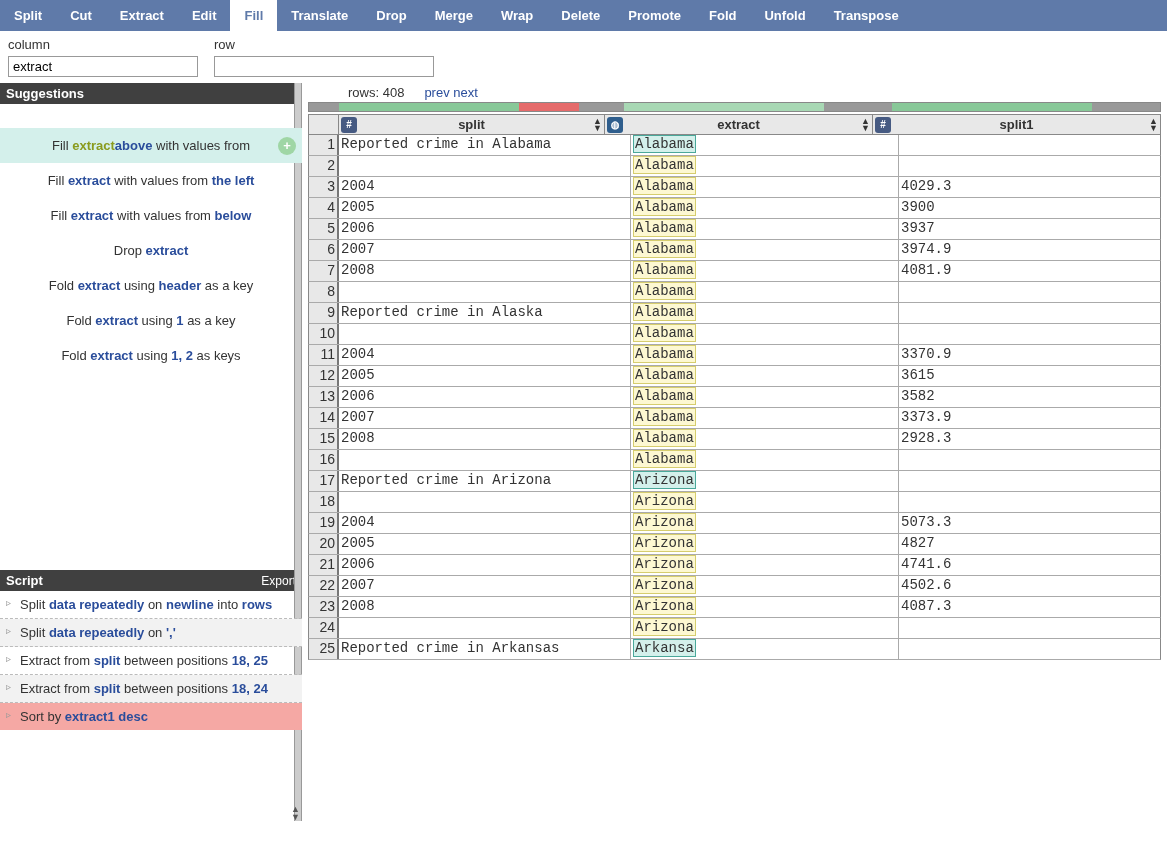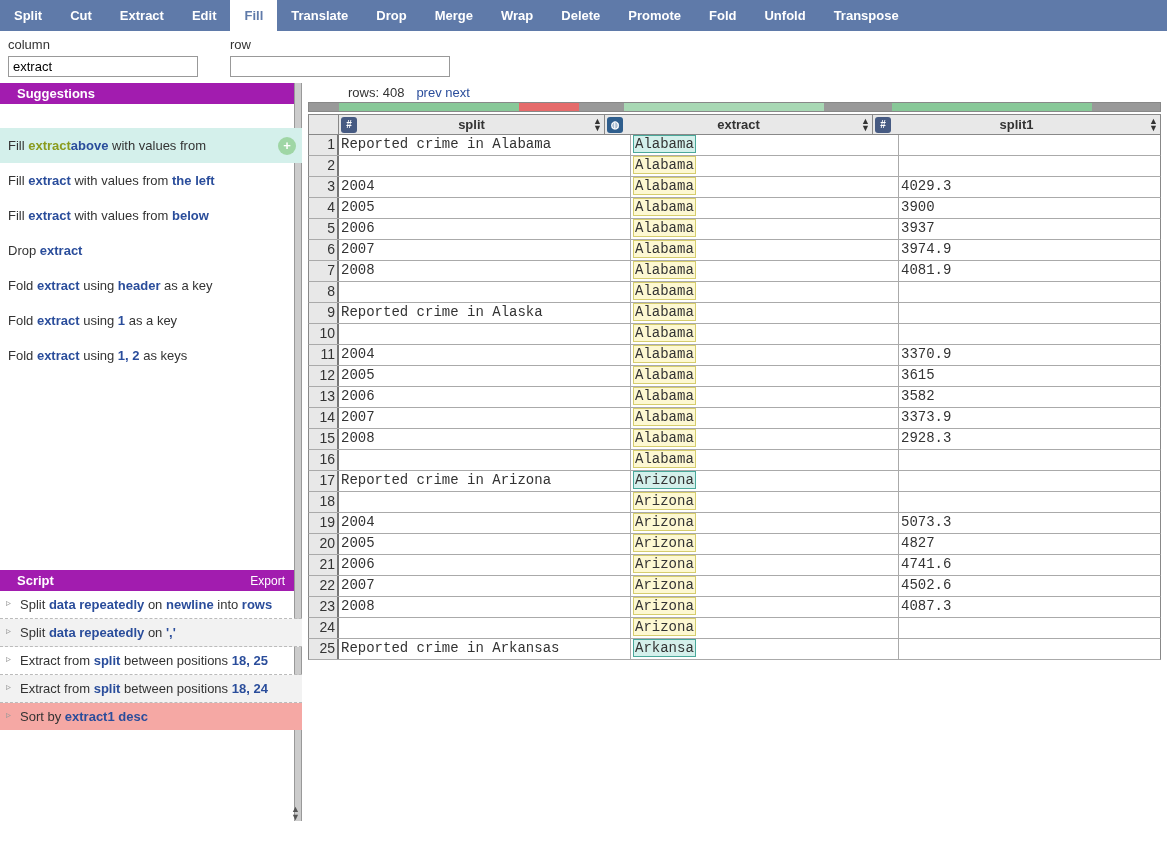--- a/index.html
+++ b/index.html
@@ -1,49 +1,49 @@
 <!DOCTYPE html>
 <html><head>
 <meta charset="utf-8">
 <style>
 * { margin: 0; padding: 0; box-sizing: border-box; }
 body { font-family: "Lucida Grande", Arial, sans-serif; font-size: 13px; color: #333; }
 .toolbar { background: #5f7aa9; display: flex; }
 .toolbar-item { color: #fff; font-weight: bold; padding: 8px 14px; cursor: pointer; }
 .toolbar-item.active { background: #fff; color: #5f7aa9; }
-.params { display: flex; gap: 16px; }
+.params { display: flex; gap: 0; }
 .param-group { padding: 6px 8px; }
 .param-group.left { width: 206px; }
 .param-group.mid { width: 96px; }
 .param-group.right { flex: 1; }
 .param-label { margin-bottom: 4px; }
 .param-input { width: 100%; border: 1px solid #999; padding: 2px 4px; font-size: 13px; background: #fff; }
 .param-select { border: 1px solid #999; background: #eee; font-size: 13px; padding: 1px; }
 .main-cols { display: flex; align-items: flex-start; }
 .left-col { width: 302px; flex-shrink: 0; }
 .right-col { flex: 1; padding: 0 6px 0 6px; }
-.section-header { background: #a21caf; color: #fff; font-weight: bold; padding: 3px 17px; display: flex; justify-content: space-between; align-items: center; }
+.section-header { background: #404040; color: #fff; font-weight: bold; padding: 3px 6px; display: flex; justify-content: space-between; align-items: center; }
 .export-link { font-weight: normal; font-size: 12px; cursor: pointer; }
 .sugg-list { min-height: 466px; }
-.sugg-item { padding: 10px 8px; cursor: pointer; position: relative; }
+.sugg-item { padding: 10px 8px; cursor: pointer; position: relative; text-align: center; }
 .sugg-item.highlight { background: #d4f0eb; }
 .sugg-item .kw { color: #2a4d9b; font-weight: bold; }
 .sugg-item .kw2 { color: #8a9b1e; font-weight: bold; }
 .add-btn { position: absolute; right: 6px; top: 50%; transform: translateY(-50%); width: 18px; height: 18px; border-radius: 50%; background: #9fd6a5; color: #fff; display: flex; align-items: center; justify-content: center; font-weight: bold; }
 .script-panel { position: relative; }
 .script-list { overflow-y: scroll; height: 230px; }
 .script-item { padding: 6px 8px 6px 20px; border-bottom: 1px dashed #bbb; position: relative; cursor: pointer; }
 .script-item.alt { background: #f2f2f2; }
 .script-item.err { background: #f5a8a4; }
 .script-item:last-child { border-bottom: none; }
 .script-item::before { content: "▹"; position: absolute; left: 6px; top: 6px; color: #999; font-size: 10px; }
 .script-item .kw { color: #2a4d9b; font-weight: bold; }
 .mini-arrows { position: absolute; right: 2px; bottom: 0; display: flex; flex-direction: column; font-size: 9px; color: #555; }
 .mini-arrows span { line-height: 8px; cursor: pointer; }
-.pager { padding: 2px 0 2px 40px; display: flex; gap: 12px; align-items: center; }
+.pager { padding: 2px 0 2px 40px; display: flex; gap: 20px; align-items: center; }
 .pager .link { color: #2a4d9b; cursor: pointer; }
 .color-bar { display: flex; height: 10px; border: 1px solid #888; margin-bottom: 2px; }
 .cb-green { background: #88c898; }
 .cb-gray { background: #999; }
 .cb-red { background: #e56b6b; }
 .cb-ltgreen { background: #a8d8b4; }
 .thead-row { display: flex; border: 1px solid #888; background: #e8e8e8; }
 .th { display: flex; align-items: center; justify-content: center; font-weight: bold; position: relative; border-right: 1px solid #888; padding: 2px; }
 .th:last-child { border-right: none; }
 .th-rownum { width: 30px; }

